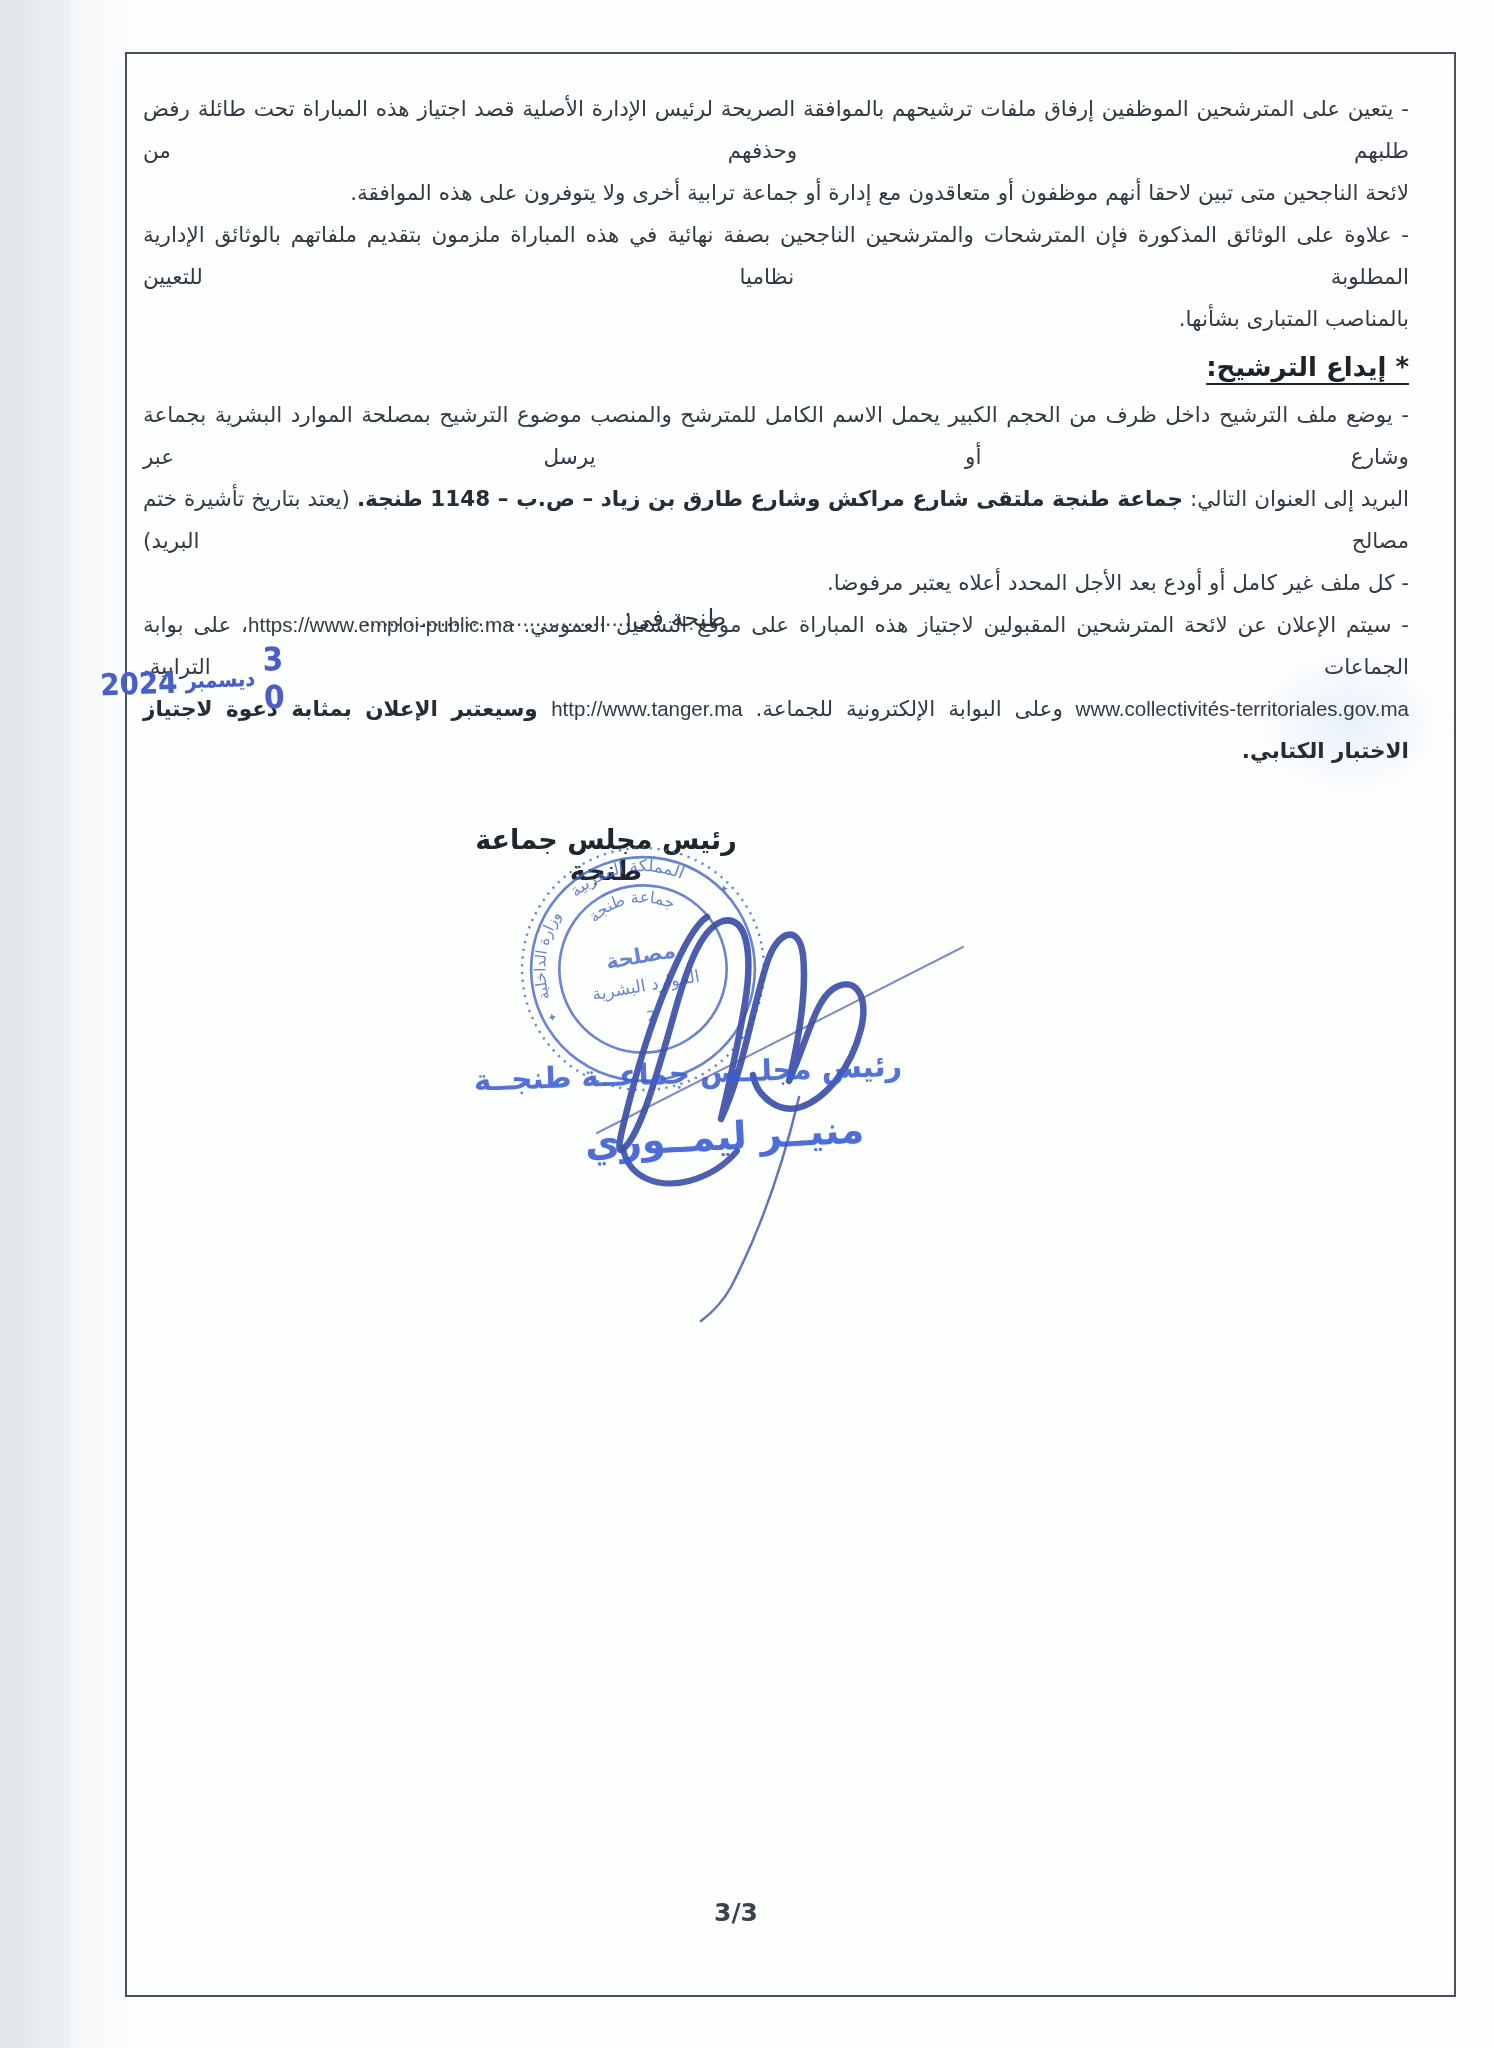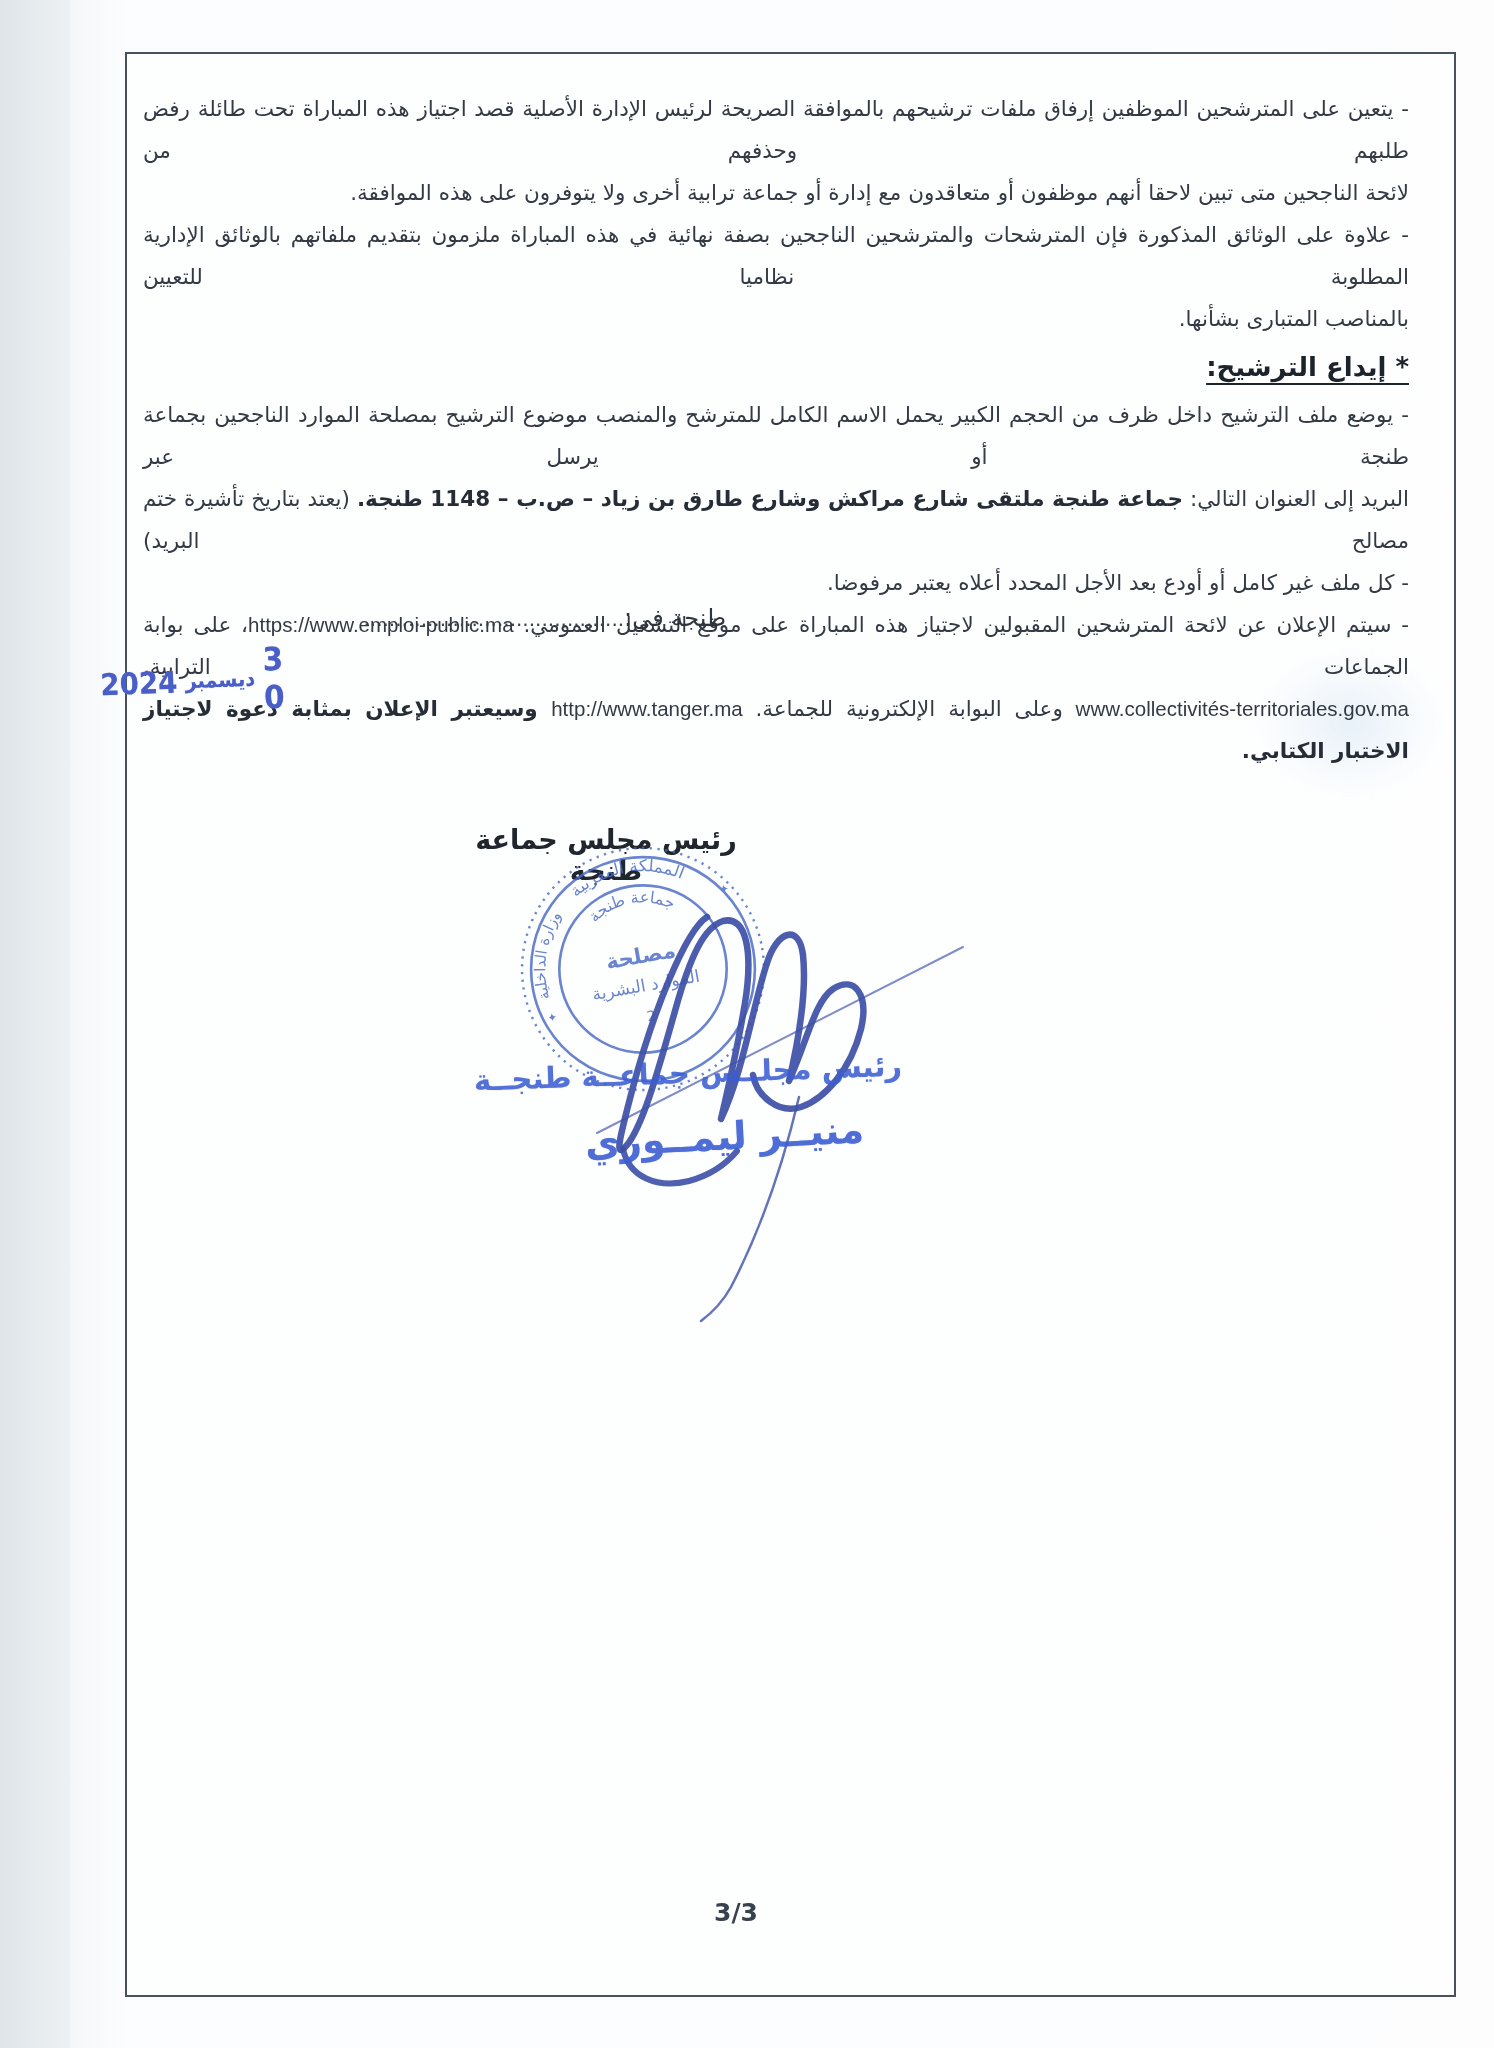--- a/index.html
+++ b/index.html
@@ -87,21 +87,21 @@
   <div class="scan-smudge"></div>
 
   <div class="document-frame"></div>
 
   <div class="textblock">
       <div class="ln fill"><span class="">- يتعين على المترشحين الموظفين إرفاق ملفات ترشيحهم بالموافقة الصريحة لرئيس الإدارة الأصلية قصد اجتياز هذه المباراة تحت طائلة رفض طلبهم وحذفهم من</span></div>
       <div class="ln end"><span class="">لائحة الناجحين متى تبين لاحقا أنهم موظفون أو متعاقدون مع إدارة أو جماعة ترابية أخرى ولا يتوفرون على هذه الموافقة.</span></div>
       <div class="ln fill"><span class="">- علاوة على الوثائق المذكورة فإن المترشحات والمترشحين الناجحين بصفة نهائية في هذه المباراة ملزمون بتقديم ملفاتهم بالوثائق الإدارية المطلوبة نظاميا للتعيين</span></div>
       <div class="ln end"><span class="">بالمناصب المتبارى بشأنها.</span></div>
       <div class="ln heading"><span class="">* إيداع الترشيح:</span></div>
-      <div class="ln fill"><span class="">- يوضع ملف الترشيح داخل ظرف من الحجم الكبير يحمل الاسم الكامل للمترشح والمنصب موضوع الترشيح بمصلحة الموارد الناجحين بجماعة طنجة أو يرسل عبر</span></div>
+      <div class="ln fill"><span class="">- يوضع ملف الترشيح داخل ظرف من الحجم الكبير يحمل الاسم الكامل للمترشح والمنصب موضوع الترشيح بمصلحة الموارد البشرية بجماعة وشارع أو يرسل عبر</span></div>
       <div class="ln fill"><span class="">البريد إلى العنوان التالي: </span><span class="seg-b ">جماعة طنجة ملتقى شارع مراكش وشارع طارق بن زياد – ص.ب – 1148 طنجة.</span><span class=""> (يعتد بتاريخ تأشيرة ختم مصالح البريد)</span></div>
       <div class="ln end"><span class="">- كل ملف غير كامل أو أودع بعد الأجل المحدد أعلاه يعتبر مرفوضا.</span></div>
       <div class="ln fill"><span class="">- سيتم الإعلان عن لائحة المترشحين المقبولين لاجتياز هذه المباراة على موقع التشغيل العمومي. </span><span class="seg-latin">https://www.emploi-public.ma</span><span class="">، على بوابة الجماعات الترابية,</span></div>
       <div class="ln end"><span class="seg-latin">www.collectivités-territoriales.gov.ma</span><span class=""> وعلى البوابة الإلكترونية للجماعة. </span><span class="seg-latin">http://www.tanger.ma</span><span class="seg-b "> وسيعتبر الإعلان بمثابة دعوة لاجتياز الاختبار الكتابي.</span></div>
     </div>
 
   <div class="place-date-line">
     <span>طنجة في:</span><span class="dots">.........................................</span>
   </div>
 

